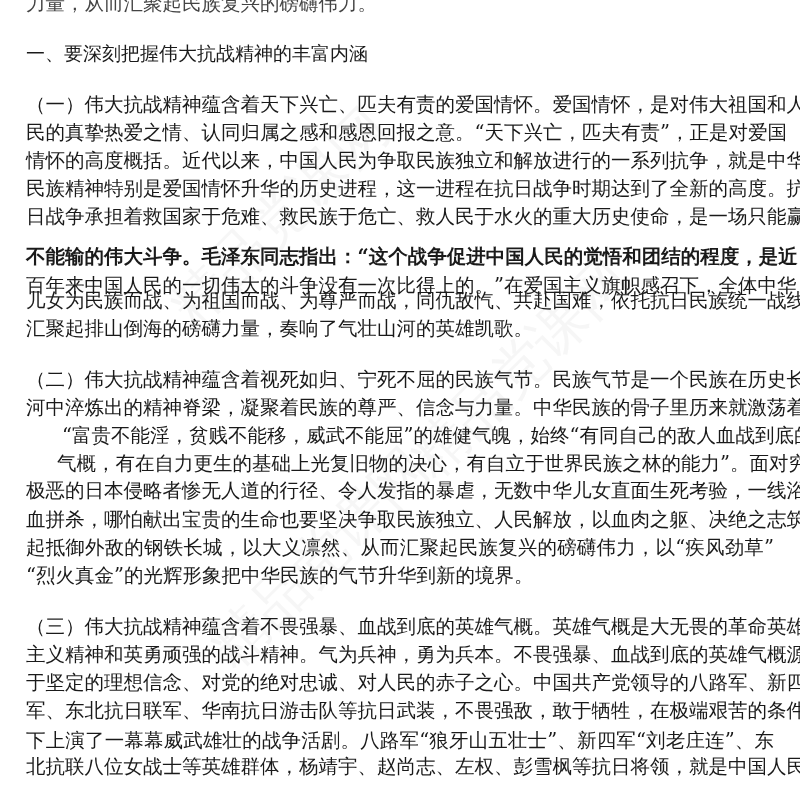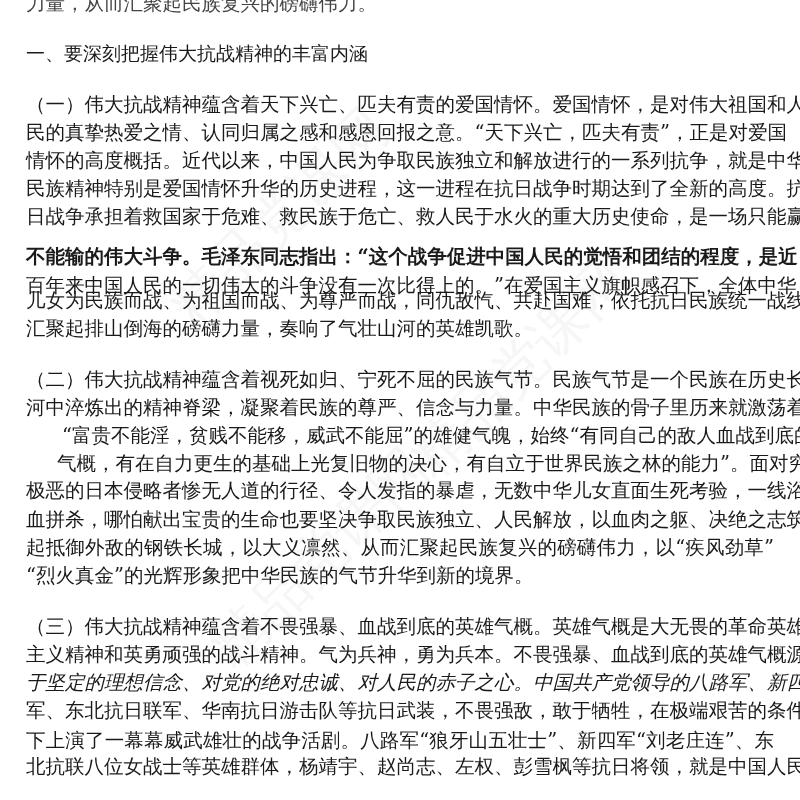--- a/index.html
+++ b/index.html
@@ -57,19 +57,19 @@
     <div class="line" style="top:450px;margin-left:31px;">气概，有在自力更生的基础上光复旧物的决心，有自立于世界民族之林的能力”。面对穷凶</div>
     <div class="line" style="top:478px;font-family:Liberation Mono, monospace;">极恶的日本侵略者惨无人道的行径、令人发指的暴虐，无数中华儿女直面生死考验，一线浴</div>
     <div class="line" style="top:506px;">血拼杀，哪怕献出宝贵的生命也要坚决争取民族独立、人民解放，以血肉之躯、决绝之志筑</div>
     <div class="line" style="top:534px;">起抵御外敌的钢铁长城，以大义凛然、从而汇聚起民族复兴的磅礴伟力，以“疾风劲草”</div>
     <div class="line short" style="top:562px;">“烈火真金”的光辉形象把中华民族的气节升华到新的境界。</div>
   </div>
 
   <div>
     <div class="line" style="top:613px;">（三）伟大抗战精神蕴含着不畏强暴、血战到底的英雄气概。英雄气概是大无畏的革命英雄</div>
     <div class="line" style="top:641px;">主义精神和英勇顽强的战斗精神。气为兵神，勇为兵本。不畏强暴、血战到底的英雄气概源</div>
-    <div class="line" style="top:669px;font-style:italic;">于坚定的理想信念、对党的绝对忠诚、对人民的赤子之心。中国共产党领导的八路军、新四</div>
+    <div class="line" style="top:669px;">于坚定的理想信念、对党的绝对忠诚、对人民的赤子之心。中国共产党领导的八路军、新四</div>
     <div class="line" style="top:697px;">军、东北抗日联军、华南抗日游击队等抗日武装，不畏强敌，敢于牺牲，在极端艰苦的条件</div>
     <div class="line" style="top:727px;">下上演了一幕幕威武雄壮的战争活剧。八路军“狼牙山五壮士”、新四军“刘老庄连”、东</div>
     <div class="line" style="top:753px;">北抗联八位女战士等英雄群体，杨靖宇、赵尚志、左权、彭雪枫等抗日将领，就是中国人民</div>
   </div>
 
 </div>
 
 </body></html>

